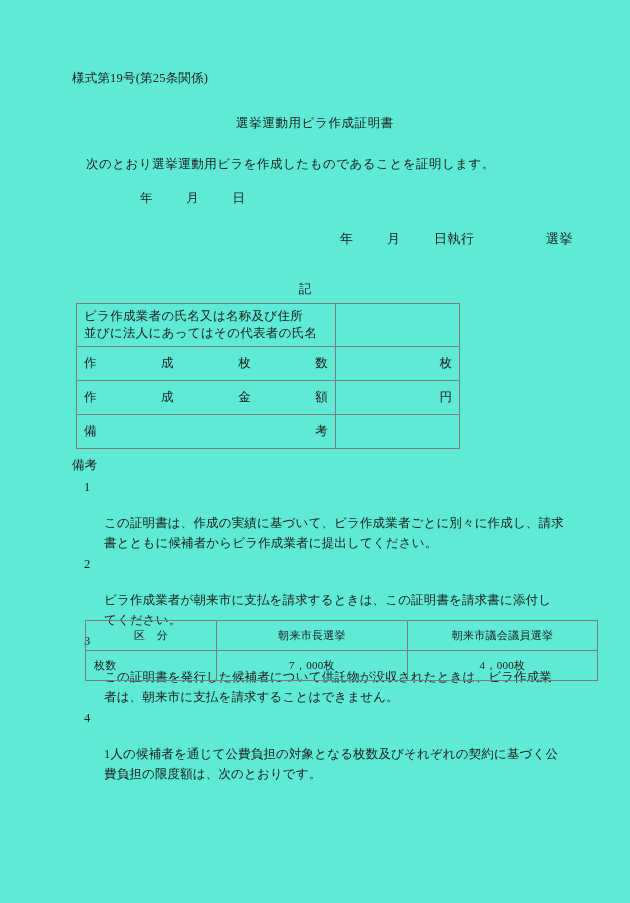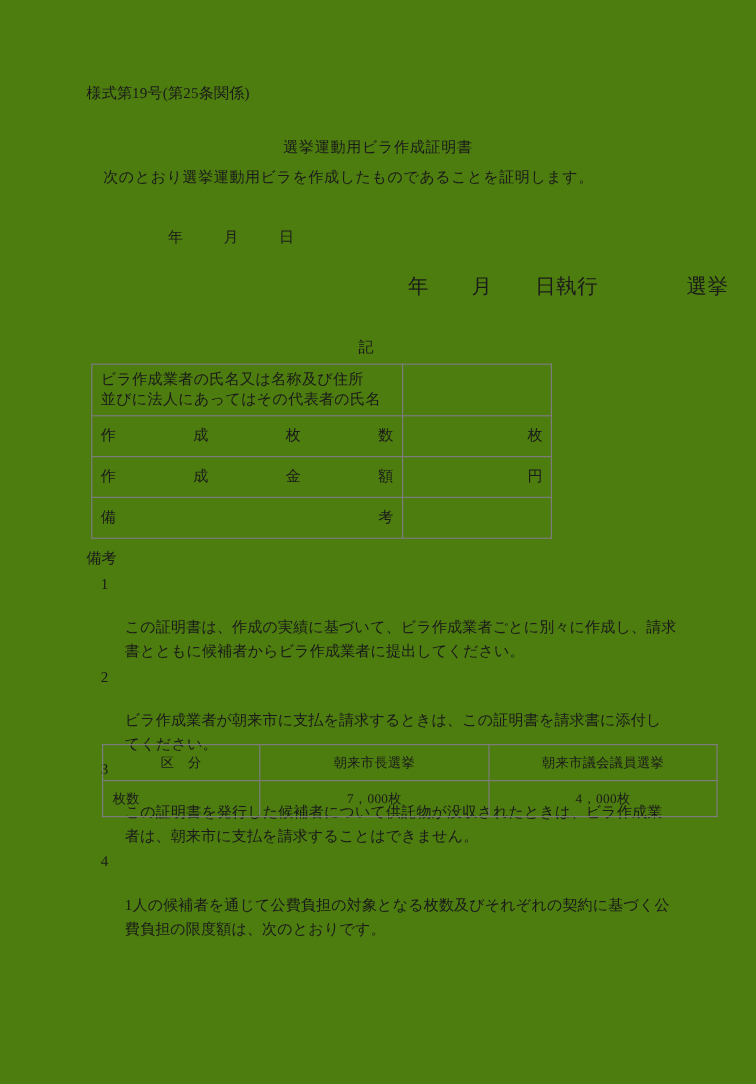--- a/index.html
+++ b/index.html
@@ -12,21 +12,21 @@
     width: 630px;
     height: 903px;
     position: relative;
     font-family: "Liberation Serif", "DejaVu Serif", serif;
     color: #1a1a1a;
     overflow: hidden;
   }
   .page {
     position: absolute;
     inset: 0;
-    background: #4d7c0f;
+    background: #5eead4;
   }
 
   
   .form-no {
     position: absolute;
     left: 72px;
     top: 70px;
     font-size: 12.5px;
     letter-spacing: 0.2px;
     white-space: nowrap;
@@ -36,42 +36,42 @@
     left: 0;
     right: 0;
     top: 115px;
     text-align: center;
     font-size: 12.5px;
     letter-spacing: 0.6px;
   }
   .lead {
     position: absolute;
     left: 86px;
-    top: 140px;
+    top: 156px;
     font-size: 12.5px;
     letter-spacing: 0.5px;
     white-space: nowrap;
   }
   .date-line {
     position: absolute;
     left: 140px;
     top: 190px;
     font-size: 12.5px;
     letter-spacing: 0.5px;
     white-space: nowrap;
     text-align: right;
   }
   .sp3 { display: inline-block; width: 26px; }
   .sp-lg { display: inline-block; width: 64px; }
 
   .election-block {
     position: absolute;
     left: 340px;
     top: 227px;
-    font-size: 17px;
+    font-size: 13px;
     letter-spacing: 0.5px;
     line-height: 24px;
     white-space: nowrap;
   }
   .election-block .cand {
     display: block;
     padding-left: 28px;
   }
 
   .ki-mark {

